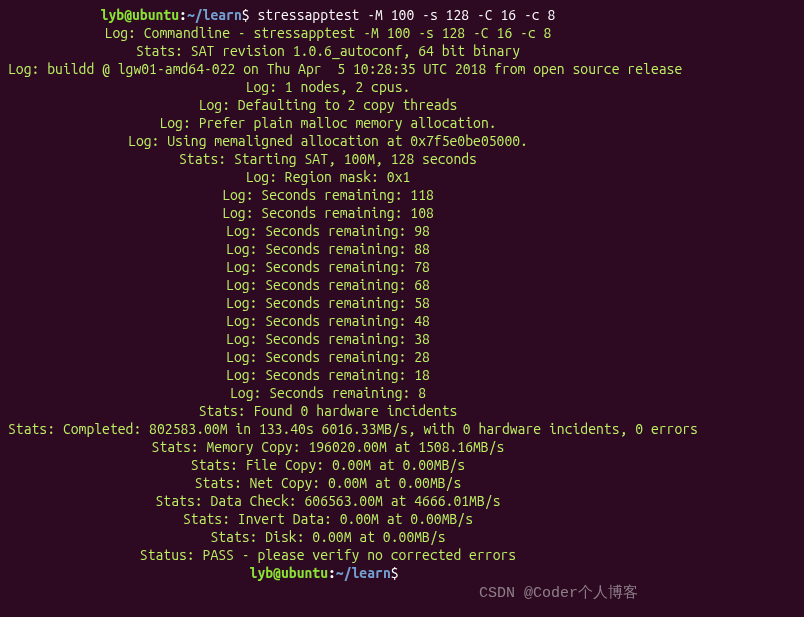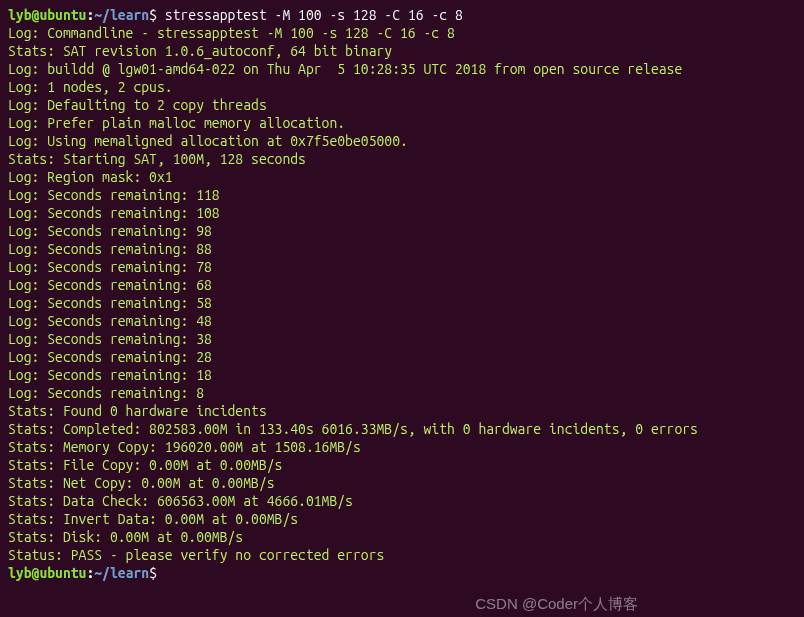--- a/index.html
+++ b/index.html
@@ -15,36 +15,37 @@
     height: 617px;
     background: #2d0a22;
     font-family: "Ubuntu Mono", "DejaVu Sans Mono", Consolas, monospace;
     font-size: 14px;
     line-height: 18px;
     color: #ffffff;
     padding: 6px 8px;
     box-sizing: border-box;
     white-space: pre;
     position: relative;
+    text-align: center;
   }
   .user { color: #8ae234; font-weight: bold; }
   .host { color: #8ae234; font-weight: bold; }
   .at   { color: #8ae234; font-weight: bold; }
   .colon{ color: #ffffff; font-weight: bold; }
   .path { color: #729fcf; font-weight: bold; }
   .dollar{ color: #ffffff; }
   .cmd  { color: #ffffff; }
   .out  { color: #bef264; }
   .line { display: block; }
   .watermark {
     position: absolute;
     right: 18px;
-    bottom: 4px;
+    bottom: 14px;
     color: rgba(220,220,220,0.55);
-    font-family: Liberation Sans, sans-serif;
+    font-family: Liberation Mono, monospace;
     font-size: 15px;
     pointer-events: none;
   }
 </style>
 </head>
 <body>
 
 <div class="terminal"><span class="line"><span class="user">lyb</span><span class="at">@</span><span class="host">ubuntu</span><span class="colon">:</span><span class="path">~/learn</span><span class="dollar">$ </span><span class="cmd">stressapptest -M 100 -s 128 -C 16 -c 8</span></span><span id="output-block"><span class="line out">Log: Commandline - stressapptest -M 100 -s 128 -C 16 -c 8</span><span class="line out">Stats: SAT revision 1.0.6_autoconf, 64 bit binary</span><span class="line out">Log: buildd @ lgw01-amd64-022 on Thu Apr  5 10:28:35 UTC 2018 from open source release</span><span class="line out">Log: 1 nodes, 2 cpus.</span><span class="line out">Log: Defaulting to 2 copy threads</span><span class="line out">Log: Prefer plain malloc memory allocation.</span><span class="line out">Log: Using memaligned allocation at 0x7f5e0be05000.</span><span class="line out">Stats: Starting SAT, 100M, 128 seconds</span><span class="line out">Log: Region mask: 0x1</span><span class="line out">Log: Seconds remaining: 118</span><span class="line out">Log: Seconds remaining: 108</span><span class="line out">Log: Seconds remaining: 98</span><span class="line out">Log: Seconds remaining: 88</span><span class="line out">Log: Seconds remaining: 78</span><span class="line out">Log: Seconds remaining: 68</span><span class="line out">Log: Seconds remaining: 58</span><span class="line out">Log: Seconds remaining: 48</span><span class="line out">Log: Seconds remaining: 38</span><span class="line out">Log: Seconds remaining: 28</span><span class="line out">Log: Seconds remaining: 18</span><span class="line out">Log: Seconds remaining: 8</span><span class="line out">Stats: Found 0 hardware incidents</span><span class="line out">Stats: Completed: 802583.00M in 133.40s 6016.33MB/s, with 0 hardware incidents, 0 errors</span><span class="line out">Stats: Memory Copy: 196020.00M at 1508.16MB/s</span><span class="line out">Stats: File Copy: 0.00M at 0.00MB/s</span><span class="line out">Stats: Net Copy: 0.00M at 0.00MB/s</span><span class="line out">Stats: Data Check: 606563.00M at 4666.01MB/s</span><span class="line out">Stats: Invert Data: 0.00M at 0.00MB/s</span><span class="line out">Stats: Disk: 0.00M at 0.00MB/s</span><span class="line out"></span><span class="line out">Status: PASS - please verify no corrected errors</span><span class="line out"></span></span><span class="line"><span class="user">lyb</span><span class="at">@</span><span class="host">ubuntu</span><span class="colon">:</span><span class="path">~/learn</span><span class="dollar">$ </span></span><div class="watermark">CSDN @Coder个人博客</div></div>
 
 </body></html>

